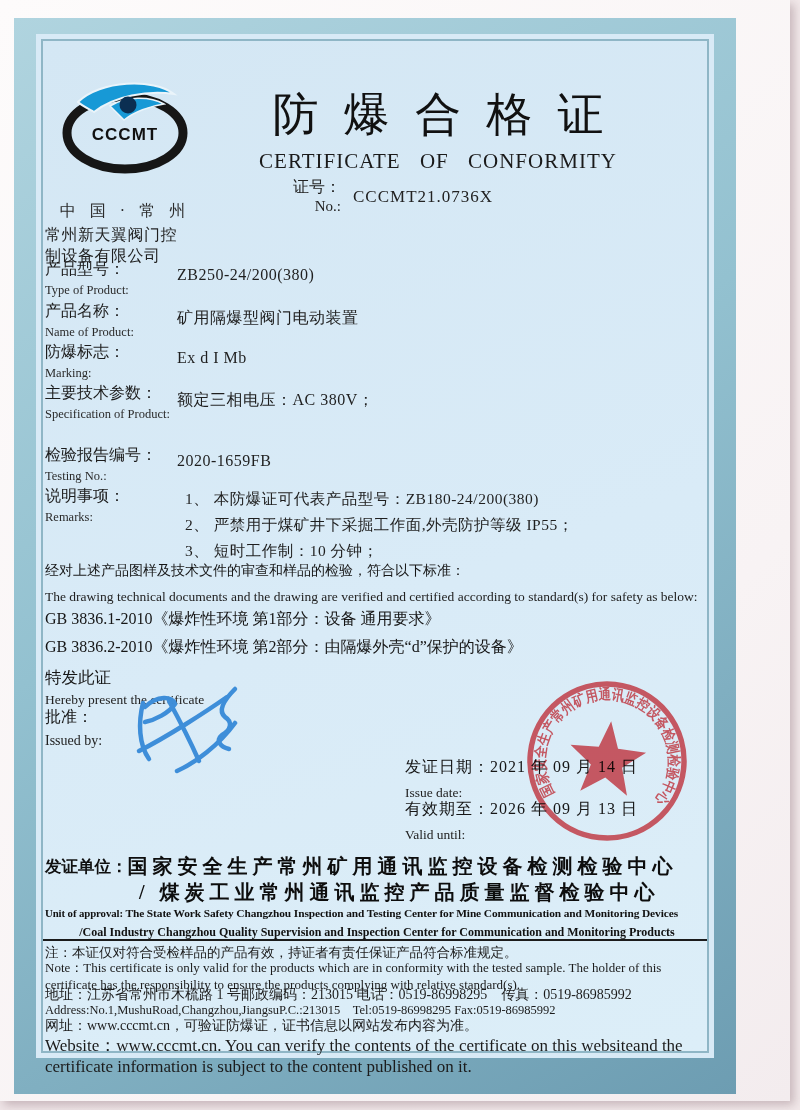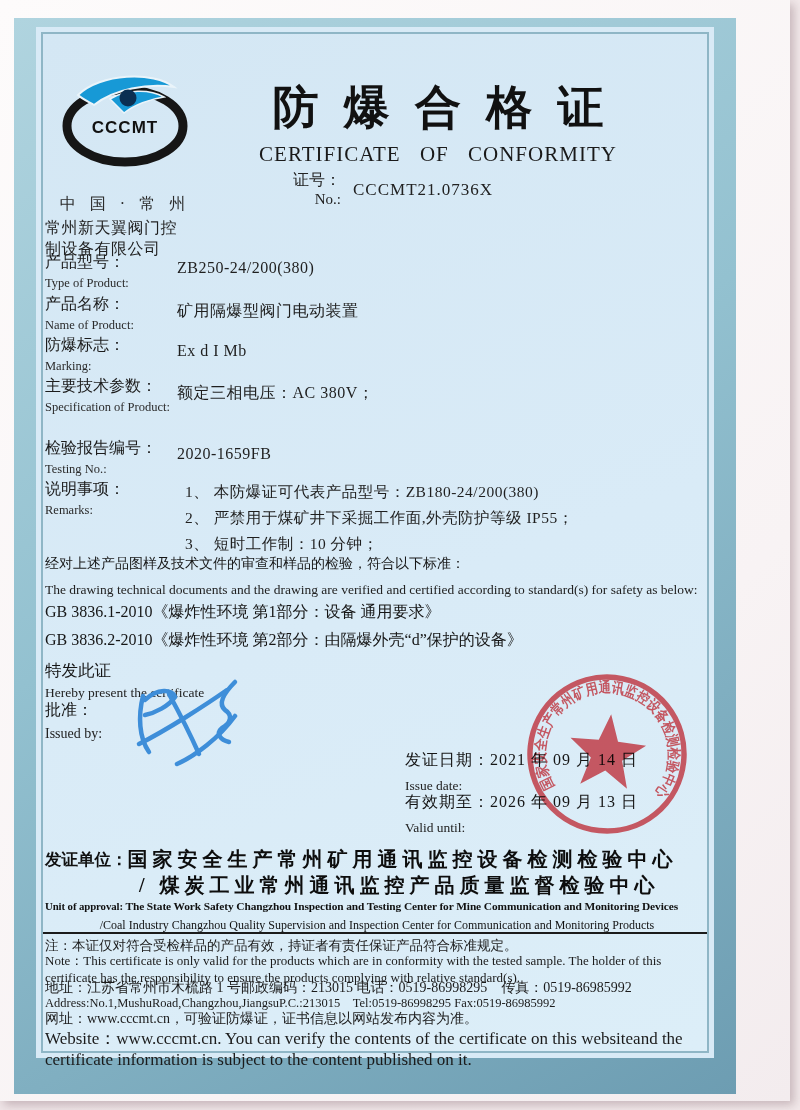--- a/index.html
+++ b/index.html
@@ -11,38 +11,38 @@
     overflow:hidden;
   }
   .paper {
     position:absolute; left:0; top:0; width:790px; height:1101px;
     background:linear-gradient(135deg,#fdfbfb 0%, #f8f3f4 70%, #f3ecee 100%);
     box-shadow:4px 4px 9px rgba(120,90,100,.35);
   }
   .frame {
     position:absolute; left:14px; top:18px; width:722px; height:1076px;
     background:linear-gradient(150deg,#b0d4df 0%, #93c1d0 45%, #6d9db2 100%);
-    padding:9px 22px 36px 22px;
+    padding:16px 22px 36px 22px;
   }
   .inner-gap {
     width:100%; height:100%;
     background:#d8eaf6; padding:5px;
   }
   .inner {
     width:100%; height:100%; position:relative;
     border:2px solid #8fb6c6;
     background:linear-gradient(160deg,#d4e7f4 0%, #d9ebf7 55%, #dceef8 100%);
   }
   .abs { position:absolute; }
 
   
   .logo-box { left:7px; top:35px; width:150px; text-align:center; }
   .logo-region { margin-top:19px; font-size:16px; letter-spacing:5px; color:#2b2b2b;font-family:Liberation Serif, serif; }
   .title { left:150px; top:49px; width:490px; text-align:center;
-    font-size:46px; font-weight:bold; color:#111;
+    font-size:46px; font-weight:normal; color:#111;
     letter-spacing:.55em; text-indent:.55em; line-height:1.1; }
   .subtitle { left:150px; top:108px; width:490px; text-align:center;
     font-size:21px; color:#1a1a1a; letter-spacing:1px; word-spacing:13px; }
   .certno { left:250px; top:136px; display:flex; align-items:center; gap:12px; }
   .certno .labs { text-align:right; }
   .certno .cn { font-size:16px; color:#222; }
   .certno .en { font-size:15px; color:#222; }
   .certno .val { font-size:17px; letter-spacing:1px; color:#222; padding-top:2px; }
 
   
@@ -71,21 +71,21 @@
 
   .stamp { left:474px; top:630px; width:180px; height:180px;
     transform:rotate(6deg); mix-blend-mode:multiply; opacity:.88; }
 
   .approval-l1 { left:2px; top:812px; display:flex; align-items:flex-start; }
   .approval-label { font-size:16.5px; font-weight:bold; color:#101010; white-space:nowrap; padding-top:3px; }
   .approval-cn1 { font-size:20px; font-weight:bold; color:#0d0d0d; letter-spacing:5px; white-space:nowrap; }
   .approval-cn2 { left:96px; top:838px; font-size:20px; font-weight:bold; color:#0d0d0d; letter-spacing:5px; white-space:nowrap; }
   .approval-en1 { left:2px; top:866px; width:664px; font-size:11.4px; font-weight:bold; color:#111; white-space:nowrap; letter-spacing:-.1px; }
   .approval-en1 .small-lab { font-size:10.8px; }
-  .approval-en2 { left:2px; top:884px; width:664px; text-align:center; font-size:12px; font-weight:normal; color:#111; white-space:nowrap; }
+  .approval-en2 { left:2px; top:884px; width:664px; text-align:center; font-size:12px; font-weight:bold; color:#111; white-space:nowrap; }
 
   .divider { left:0px; top:898px; width:664px; height:2px; background:#1b1b1b; }
 
   .note-cn { left:2px; top:903px; font-size:13.5px; color:#1b1b1b; }
   .note-en { left:2px; top:919px; width:660px; font-size:13px; color:#1b1b1b; line-height:16.5px; }
   .addr-cn { left:2px; top:945px; font-size:14px; color:#1b1b1b; }
   .addr-en { left:2px; top:961px; font-size:12.5px; color:#1b1b1b; }
   .web-cn { left:2px; top:976px; font-size:14px; color:#1b1b1b; }
   .web-en { left:2px; top:993px; font-size:17px; color:#1b1b1b; }
 </style>

